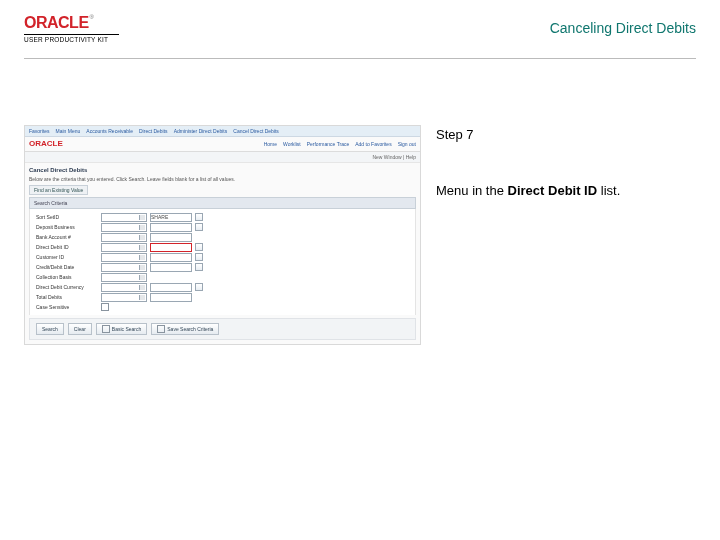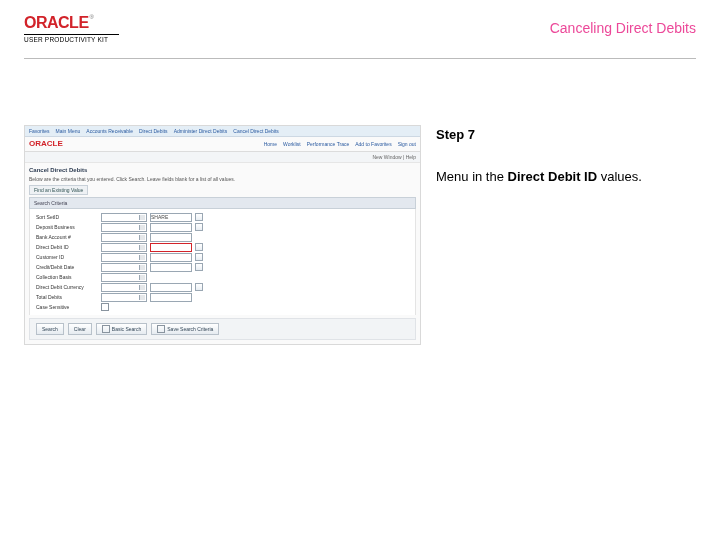--- a/index.html
+++ b/index.html
@@ -47,21 +47,21 @@
     border-top: 1px solid #000;
     margin-top: 2px;
     padding-top: 1px;
     width: 95px;
   }
   .header-title {
     position: absolute;
     right: 0;
     top: 6px;
     font-size: 14px;
-    color: #ec4899;
+    color: #0f766e;
   }
   .header-rule {
     position: absolute;
     left: 24px;
     right: 24px;
     top: 50px;
     border: none;
     border-top: 1px solid #bbb;
   }
 
@@ -78,22 +78,21 @@
     width: 400px;
     flex: 0 0 400px;
   }
   .right-col {
     flex: 1;
     padding-left: 12px;
     font-size: 13px;
     line-height: 1.5;
   }
   .step {
-    margin-bottom: 22px;
-    font-weight: bold;
+    margin-bottom: 36px;
   }
   .instruction {
     font-size: 13px;
   }
 
   
   .shot {
     width: 395px;
     border: 1px solid #d9d9d9;
     font-size: 5px;
@@ -341,17 +340,17 @@
           <span class="chk"></span>
           <span>Save Search Criteria</span>
         </span>
       </div>
     </div>
   </div>
 
   <div class="right-col">
     <div class="step">Step 7</div>
     <div class="instruction">
-      <span>Menu in the </span><b>Direct Debit ID</b><span> values.</span>
+      <span>Menu in the </span><b>Direct Debit ID</b><span> list.</span>
     </div>
   </div>
 
 </div>
 
 </body></html>

